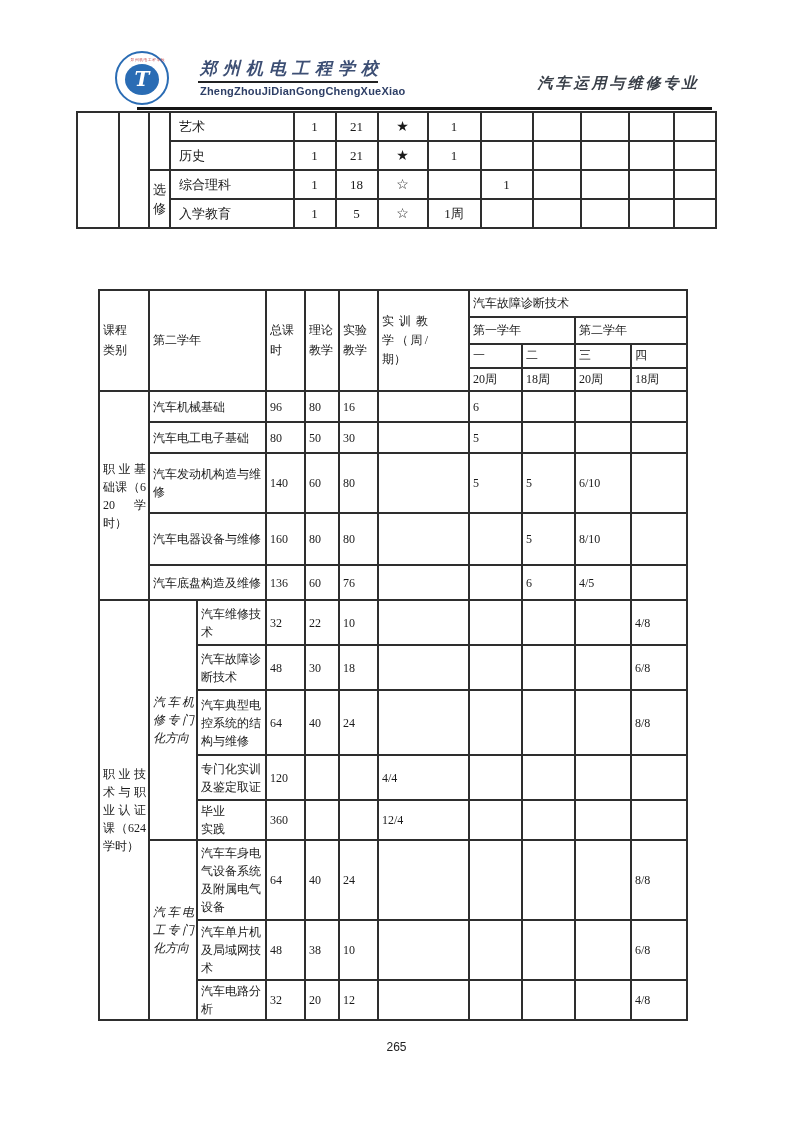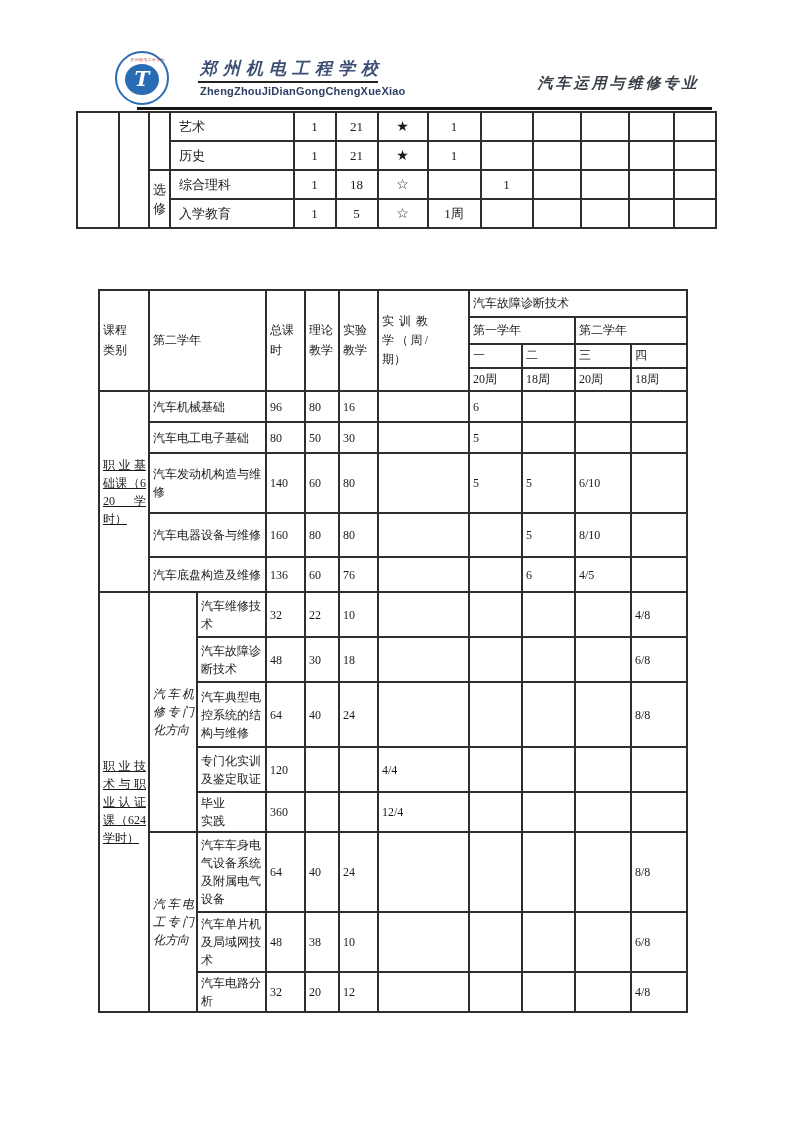--- a/index.html
+++ b/index.html
@@ -55,21 +55,21 @@
   
   .top-table { position:absolute; left:76px; top:111px; }
   .top-table td { font-size:13px; }
   .top-table td.name { padding-left:8px; }
   .top-table td.star { font-size:14px; }
   
   .main-table { position:absolute; left:98px; top:289px; }
   .main-table td.hdr { line-height:1.6; }
   .h-cat div { width:28px; }
   .h-prac div { width:46px; text-align:justify; word-break:break-all; }
-  .cat div { text-align:justify; word-break:break-all;text-decoration:underline; }
+  .cat div { text-align:justify; word-break:break-all; }
   .dir div { text-align:justify; word-break:break-all;font-style:italic; }
   
   .page-number {
     position:absolute; left:0; top:1040px; width:100%; text-align:center;
     font-family:"Liberation Sans","DejaVu Sans",sans-serif; font-size:12px; color:#222;
   }
 </style>
 </head>
 <body>
 
@@ -237,21 +237,21 @@
       <td colspan="2">汽车发动机构造与维修</td>
       <td>140</td>
       <td>60</td>
       <td>80</td>
       <td></td>
       <td>5</td>
       <td>5</td>
       <td>6/10</td>
       <td></td>
     </tr>
-    <tr style="height:44px">
+    <tr style="height:52px">
       <td colspan="2">汽车电器设备与维修</td>
       <td>160</td>
       <td>80</td>
       <td>80</td>
       <td></td>
       <td></td>
       <td>5</td>
       <td>8/10</td>
       <td></td>
     </tr>
@@ -362,13 +362,14 @@
       <td>12</td>
       <td></td>
       <td></td>
       <td></td>
       <td></td>
       <td>4/8</td>
     </tr>
   </tbody>
     </table>
 
+  <div class="page-number">265</div>
 </div>
 
 </body></html>

